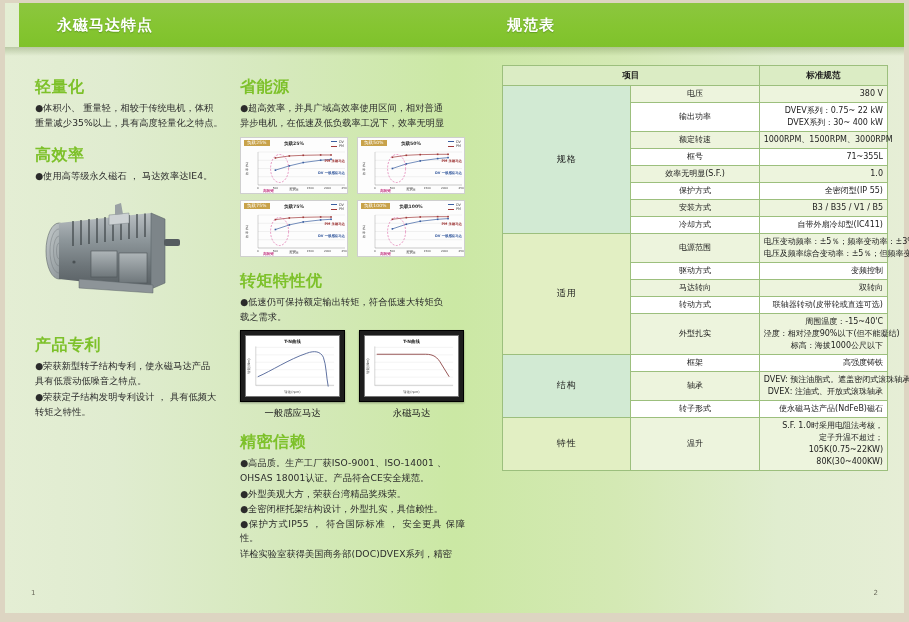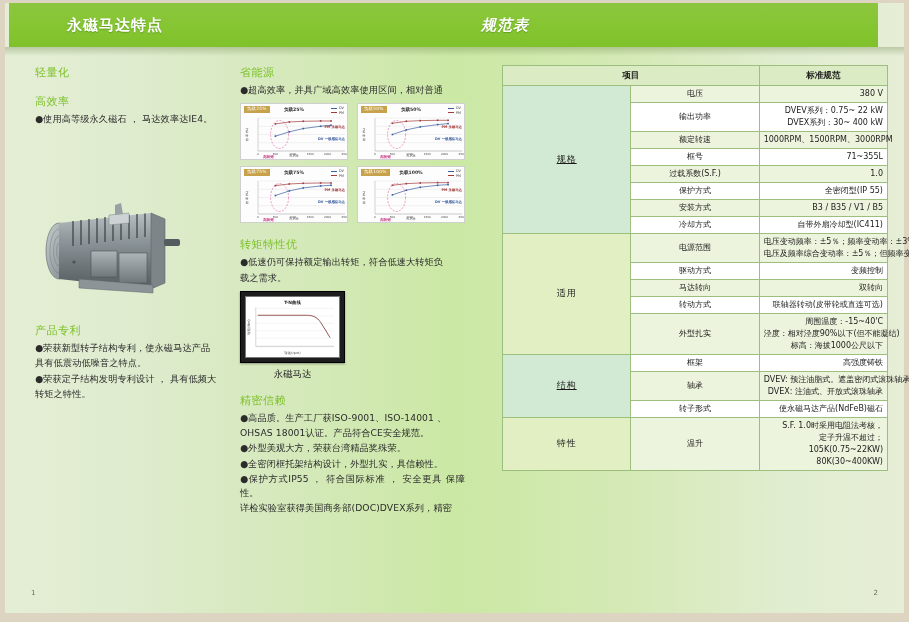--- a/index.html
+++ b/index.html
@@ -20,42 +20,42 @@
     border-top: 3px solid #ddd5c2;
     border-bottom: 9px solid #ddd5c2;
   }
 
   
   .hdr {
     position: absolute; top: 0; height: 44px;
     background: linear-gradient(to bottom, #8cc63f 0%, #85c531 55%, #7fc22b 100%);
     display: flex; align-items: center;
   }
-  .hdr-left  { left: 4px;   width: 450px; padding-left: 20px; }
-  .hdr-right { left: 424px; width: 449px; font-style: italic; }
+  .hdr-left  { left: 14px;   width: 450px; }
+  .hdr-right { left: 450px; width: 449px; }
   .hdr-title {
     color: #ffffff; font-size: 15px; font-weight: bold;
     letter-spacing: 1px; text-shadow: 0 1px 1px rgba(60,110,20,.45);
   }
   .hdr-left  .hdr-title { margin-left: 38px; }
   .hdr-right .hdr-title { margin-left: 52px; }
   .hdr-shadow {
     position: absolute; top: 44px; left: 0; width: 899px; height: 9px;
     background: linear-gradient(to bottom, rgba(80,105,45,.28), rgba(80,105,45,0));
     pointer-events: none;
   }
 
   
   .col { position: absolute; }
   .col-a { left: 30px;  top: 62px;  width: 200px; }
   .col-b { left: 235px; top: 62px;  width: 225px; }
 
   .sec-title {
-    color: #7dc12a; font-size: 11px; font-weight: normal;
-    margin-bottom: 3px; letter-spacing: .5px;
+    color: #7dc12a; font-size: 16px; font-weight: bold;
+    margin-bottom: 3px; letter-spacing: .5px; margin-top: 12px;
   }
   .body-txt {
     color: #2b2b2b; font-size: 9.2px; line-height: 1.55;
     text-align: justify; letter-spacing: .1px;
   }
   .body-txt p { margin-bottom: 1px; }
   .blk { margin-bottom: 14px; }
 
   
   .motor-wrap {
@@ -140,21 +140,21 @@
     padding: 2px 4px;
     line-height: 1.5;
     vertical-align: middle;
     font-weight: normal;
   }
   #spec-table th { background: #dbecc4; text-align: center; font-weight: bold; font-size: 8.6px; padding: 3px 4px; }
   .cat-cell {
     width: 26px; text-align: center; font-size: 9px; font-weight: bold;
     line-height: 1.25; letter-spacing: 1px;
   }
-  .cat-a { background: #d2ead3; text-decoration: underline; }
+  .cat-a { background: #d2ead3; }
   .cat-b { background: #e2efc3; }
   .item-cell { width: 86px; text-align: center; }
   .val-cell  { text-align: right; padding-left: 7px; }
   .shade   { background: #edf4dd; }
   .noshade { background: #ffffff; }
   .val-cell div { white-space: nowrap; }
 
   
   .pgnum {
     position: absolute; bottom: 16px; font-size: 7px; color: #6b6b5c;
@@ -172,20 +172,24 @@
   </div>
   <div class="hdr hdr-right">
     <span class="hdr-title">规范表</span>
   </div>
   <div class="hdr-shadow"></div>
 
   <div class="col col-a">
 
     <div class="blk">
       <div class="sec-title">轻量化</div>
+      <div class="body-txt">
+        <p>●体积小、 重量轻，相较于传统电机，体积</p>
+        <p>重量减少35%以上，具有高度轻量化之特点。</p>
+      </div>
     </div>
 
     <div class="blk">
       <div class="sec-title">高效率</div>
       <div class="body-txt">
         <p>●使用高等级永久磁石 ， 马达效率达IE4。</p>
       </div>
     </div>
   </div>
 
@@ -257,20 +261,21 @@
       </div>
     </div>
   </div>
 
   <div class="col col-b">
 
     <div>
       <div class="sec-title">省能源</div>
       <div class="body-txt">
         <p>●超高效率，并具广域高效率使用区间，相对普通</p>
+        <p>异步电机，在低速及低负载率工况下，效率无明显</p>
       </div>
     </div>
 
     <div class="chart-grid" id="eff-charts">
         <div class="mini-chart">
           <div class="mc-badge">负载25%</div>
           <div class="mc-title">负载25%</div>
           <div class="mc-legend">
             <div><i style="background:#3a5ea0"></i>DV</div>
             <div><i style="background:#a03a3a"></i>PM</div>
@@ -449,20 +454,41 @@
               <div class="torq-title">T-N曲线</div>
               <svg viewBox="0 0 95 58" style="position:absolute;left:0;top:0;width:100%;height:100%">
                 <line x1="10" y1="10" x2="90" y2="10" stroke="#d8d8d8" stroke-width="0.3"></line>
                 <line x1="10" y1="17.6" x2="90" y2="17.6" stroke="#d8d8d8" stroke-width="0.3"></line>
                 <line x1="10" y1="25.2" x2="90" y2="25.2" stroke="#d8d8d8" stroke-width="0.3"></line>
                 <line x1="10" y1="32.8" x2="90" y2="32.8" stroke="#d8d8d8" stroke-width="0.3"></line>
                 <line x1="10" y1="40.4" x2="90" y2="40.4" stroke="#d8d8d8" stroke-width="0.3"></line>
                 <line x1="10" y1="48" x2="90" y2="48" stroke="#d8d8d8" stroke-width="0.3"></line>
                 <line x1="10" y1="9" x2="10" y2="49" stroke="#999" stroke-width="0.4"></line>
                 <line x1="10" y1="49" x2="90" y2="49" stroke="#999" stroke-width="0.4"></line>
+                <path d="M12 40 C26 34, 44 22, 62 16 C70 13, 76 14, 79 20 C82 28, 82 40, 84 50" fill="none" stroke="#4a5f94" stroke-width="0.9"></path>
+              </svg>
+              <div class="torq-ylab">转矩(Nm)</div>
+              <div class="torq-xlab">转速(rpm)</div>
+            </div>
+          </div>
+          <div class="torq-cap">一般感应马达</div>
+        </div>
+        <div>
+          <div class="torq-box">
+            <div class="torq-inner">
+              <div class="torq-title">T-N曲线</div>
+              <svg viewBox="0 0 95 58" style="position:absolute;left:0;top:0;width:100%;height:100%">
+                <line x1="10" y1="10" x2="90" y2="10" stroke="#d8d8d8" stroke-width="0.3"></line>
+                <line x1="10" y1="17.6" x2="90" y2="17.6" stroke="#d8d8d8" stroke-width="0.3"></line>
+                <line x1="10" y1="25.2" x2="90" y2="25.2" stroke="#d8d8d8" stroke-width="0.3"></line>
+                <line x1="10" y1="32.8" x2="90" y2="32.8" stroke="#d8d8d8" stroke-width="0.3"></line>
+                <line x1="10" y1="40.4" x2="90" y2="40.4" stroke="#d8d8d8" stroke-width="0.3"></line>
+                <line x1="10" y1="48" x2="90" y2="48" stroke="#d8d8d8" stroke-width="0.3"></line>
+                <line x1="10" y1="9" x2="10" y2="49" stroke="#999" stroke-width="0.4"></line>
+                <line x1="10" y1="49" x2="90" y2="49" stroke="#999" stroke-width="0.4"></line>
                 <path d="M12 17 L62 17 C70 17, 74 20, 78 27 L86 40" fill="none" stroke="#8a4040" stroke-width="0.9"></path>
               </svg>
               <div class="torq-ylab">转矩(Nm)</div>
               <div class="torq-xlab">转速(rpm)</div>
             </div>
           </div>
           <div class="torq-cap">永磁马达</div>
         </div>
       </div>
 
@@ -507,21 +533,21 @@
             <div>1000RPM、1500RPM、3000RPM</div>
           </td>
         </tr>
         <tr>
           <td class="item-cell noshade">框号</td>
           <td class="val-cell noshade">
             <div>71~355L</div>
           </td>
         </tr>
         <tr>
-          <td class="item-cell shade">过载系数(S.F.)</td>
+          <td class="item-cell shade">效率无明显(S.F.)</td>
           <td class="val-cell shade">
             <div>1.0</div>
           </td>
         </tr>
         <tr>
           <td class="item-cell noshade">保护方式</td>
           <td class="val-cell noshade">
             <div>全密闭型(IP 55)</div>
           </td>
         </tr>

